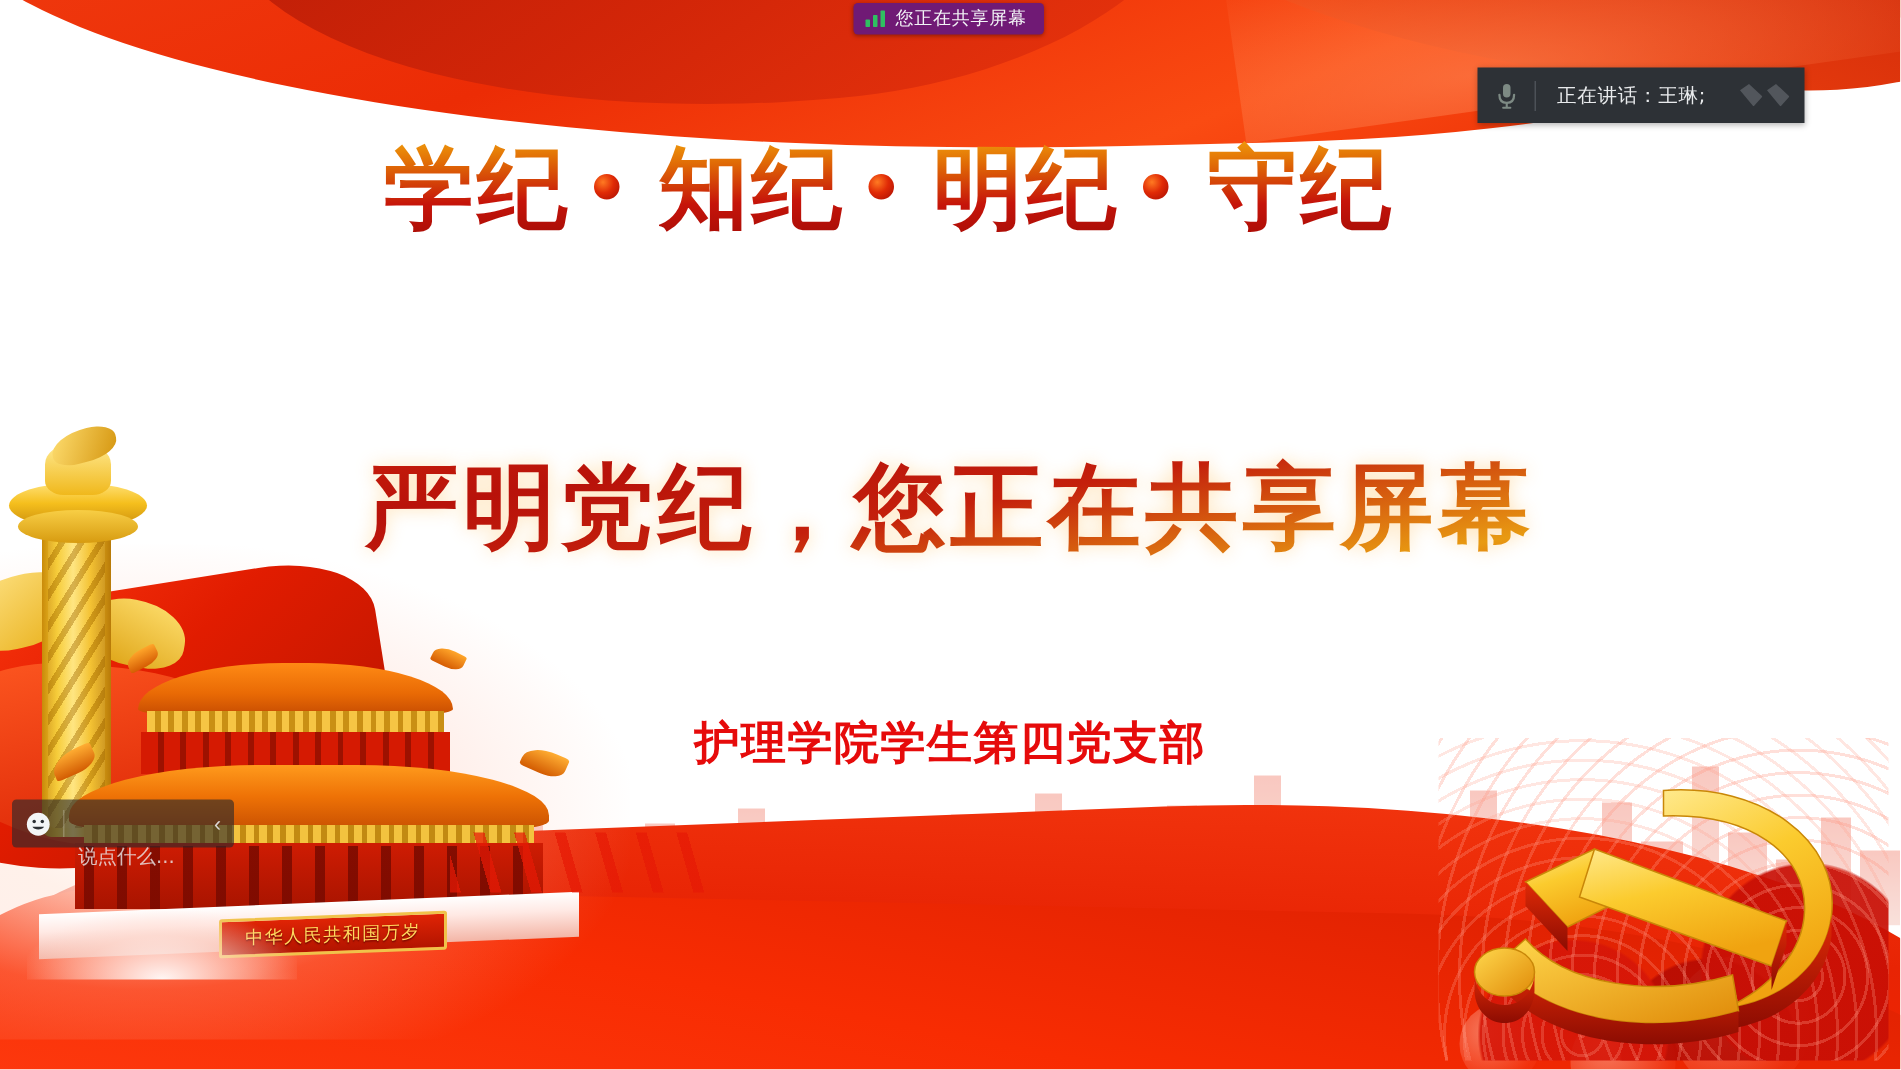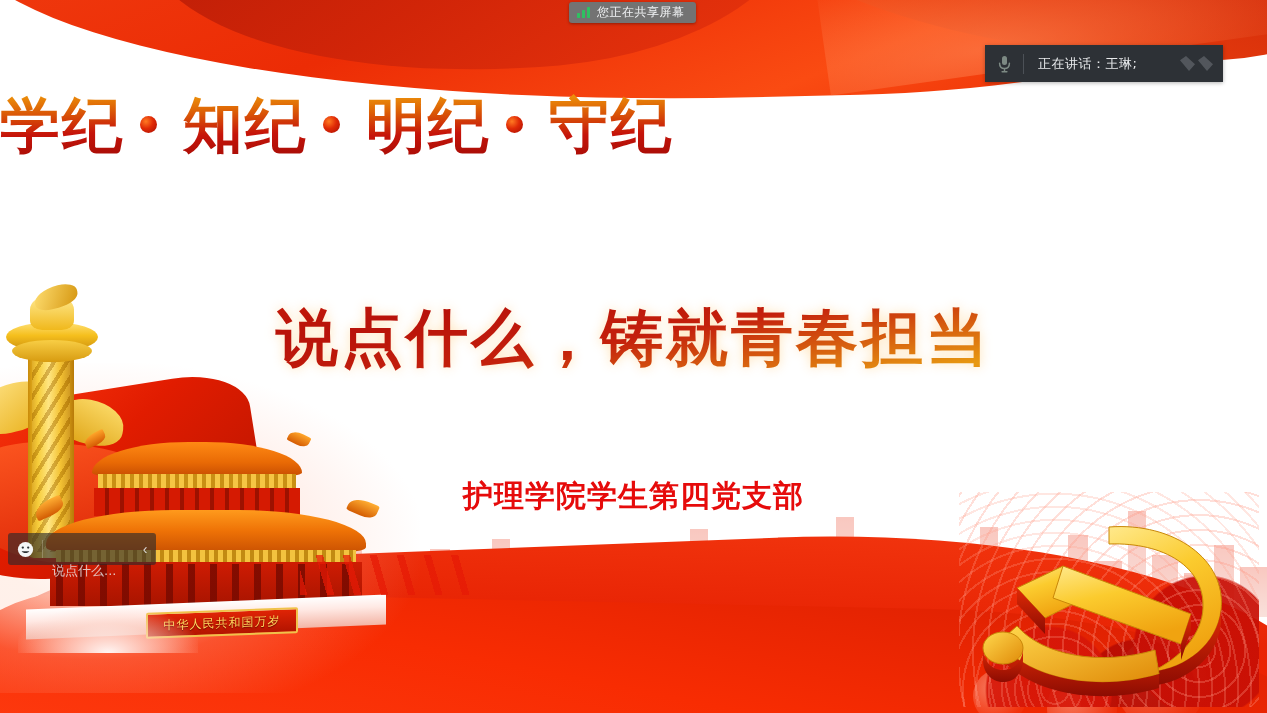--- a/index.html
+++ b/index.html
@@ -249,20 +249,21 @@
   .peony-veins {
     position: absolute; inset: 0;
     background:
       repeating-radial-gradient(circle at 80% 74%, rgba(255,150,130,.30) 0 2px, rgba(255,150,130,0) 2px 15px),
       repeating-radial-gradient(circle at 32% 92%, rgba(255,160,140,.26) 0 2px, rgba(255,160,140,0) 2px 13px);
   }
 
   
   .headline {
     position: absolute; left: 0; top: 86px; width: 1185px;
+    text-align: center;
     font-family: "DejaVu Serif", "Liberation Serif", serif;
     font-size: 60px; font-weight: 700; letter-spacing: 2px;
     white-space: nowrap;
   }
   .headline .ch {
     background: linear-gradient(178deg, #f2a30c 0%, #e06a06 26%, #c6140a 62%, #a30c06 100%);
     -webkit-background-clip: text; background-clip: text;
     color: transparent;
     -webkit-text-fill-color: transparent;
   }
@@ -296,38 +297,38 @@
   }
   .byline .org { display: block; font-size: 30px; letter-spacing: 1px; line-height: 1.25; }
   .byline .date { display: block; font-size: 31px; letter-spacing: 1px; line-height: 1.25; }
 
   
   .share-pill {
     position: absolute; left: 569px; top: 2px;
     height: 21px;
     display: flex; align-items: center; gap: 7px;
     padding: 0 11px 0 8px;
-    background: #737373;
+    background: #701a75;
     border-radius: 3px;
     box-shadow: 0 1px 3px rgba(0,0,0,.35);
   }
   .bars-icon { display: flex; align-items: flex-end; gap: 2px; height: 11px; }
   .bars-icon i { width: 3px; background: #2fc061; border-radius: .5px; display: block; }
   .bars-icon i:nth-child(1) { height: 5px; }
   .bars-icon i:nth-child(2) { height: 8px; }
   .bars-icon i:nth-child(3) { height: 11px; }
   .share-pill-text {
     color: #f2f4f6; font-size: 12px; letter-spacing: .5px;
     font-family: "DejaVu Sans", "Liberation Sans", sans-serif;
     white-space: nowrap;
   }
 
   .speaker-bar {
     position: absolute; left: 985px; top: 45px;
-    width: 238px; height: 37px;
+    width: 218px; height: 37px;
     background: #2d3136;
     display: flex; align-items: center;
     box-shadow: 0 1px 4px rgba(0,0,0,.3);
   }
   .speaker-mic { width: 38px; display: flex; align-items: center; justify-content: center; }
   .speaker-divider { width: 1px; height: 20px; background: #4c5157; }
   .speaker-text {
     color: #e8eaec; font-size: 13px; letter-spacing: .5px;
     padding-left: 14px; white-space: nowrap;
     font-family: "DejaVu Sans", "Liberation Sans", sans-serif;
@@ -503,21 +504,21 @@
 
         <ellipse cx="44" cy="156" rx="20" ry="16" fill="url(#goldB)" stroke="#c98708" stroke-width="1"></ellipse>
         <path d="M24 156 C24 168 32 178 44 178 C56 178 64 168 64 156 L64 168 C64 180 56 190 44 190 C32 190 24 180 24 168 Z" fill="url(#redSide)"></path>
       </svg>
     </div>
 
     <div class="headline">
       <span class="ch">学纪</span><span class="sep"></span><span class="ch">知纪</span><span class="sep"></span><span class="ch">明纪</span><span class="sep"></span><span class="ch">守纪</span>
     </div>
 
-    <div class="subtitle">说点什么，铸就青春担当</div>
+    <div class="subtitle">严明党纪，您正在共享屏幕</div>
 
     <div class="byline">
       <span class="org">护理学院学生第四党支部</span>
     </div>
   </div>
 
   <div class="share-pill">
     <span class="bars-icon">
       <i></i>
         <i></i>

